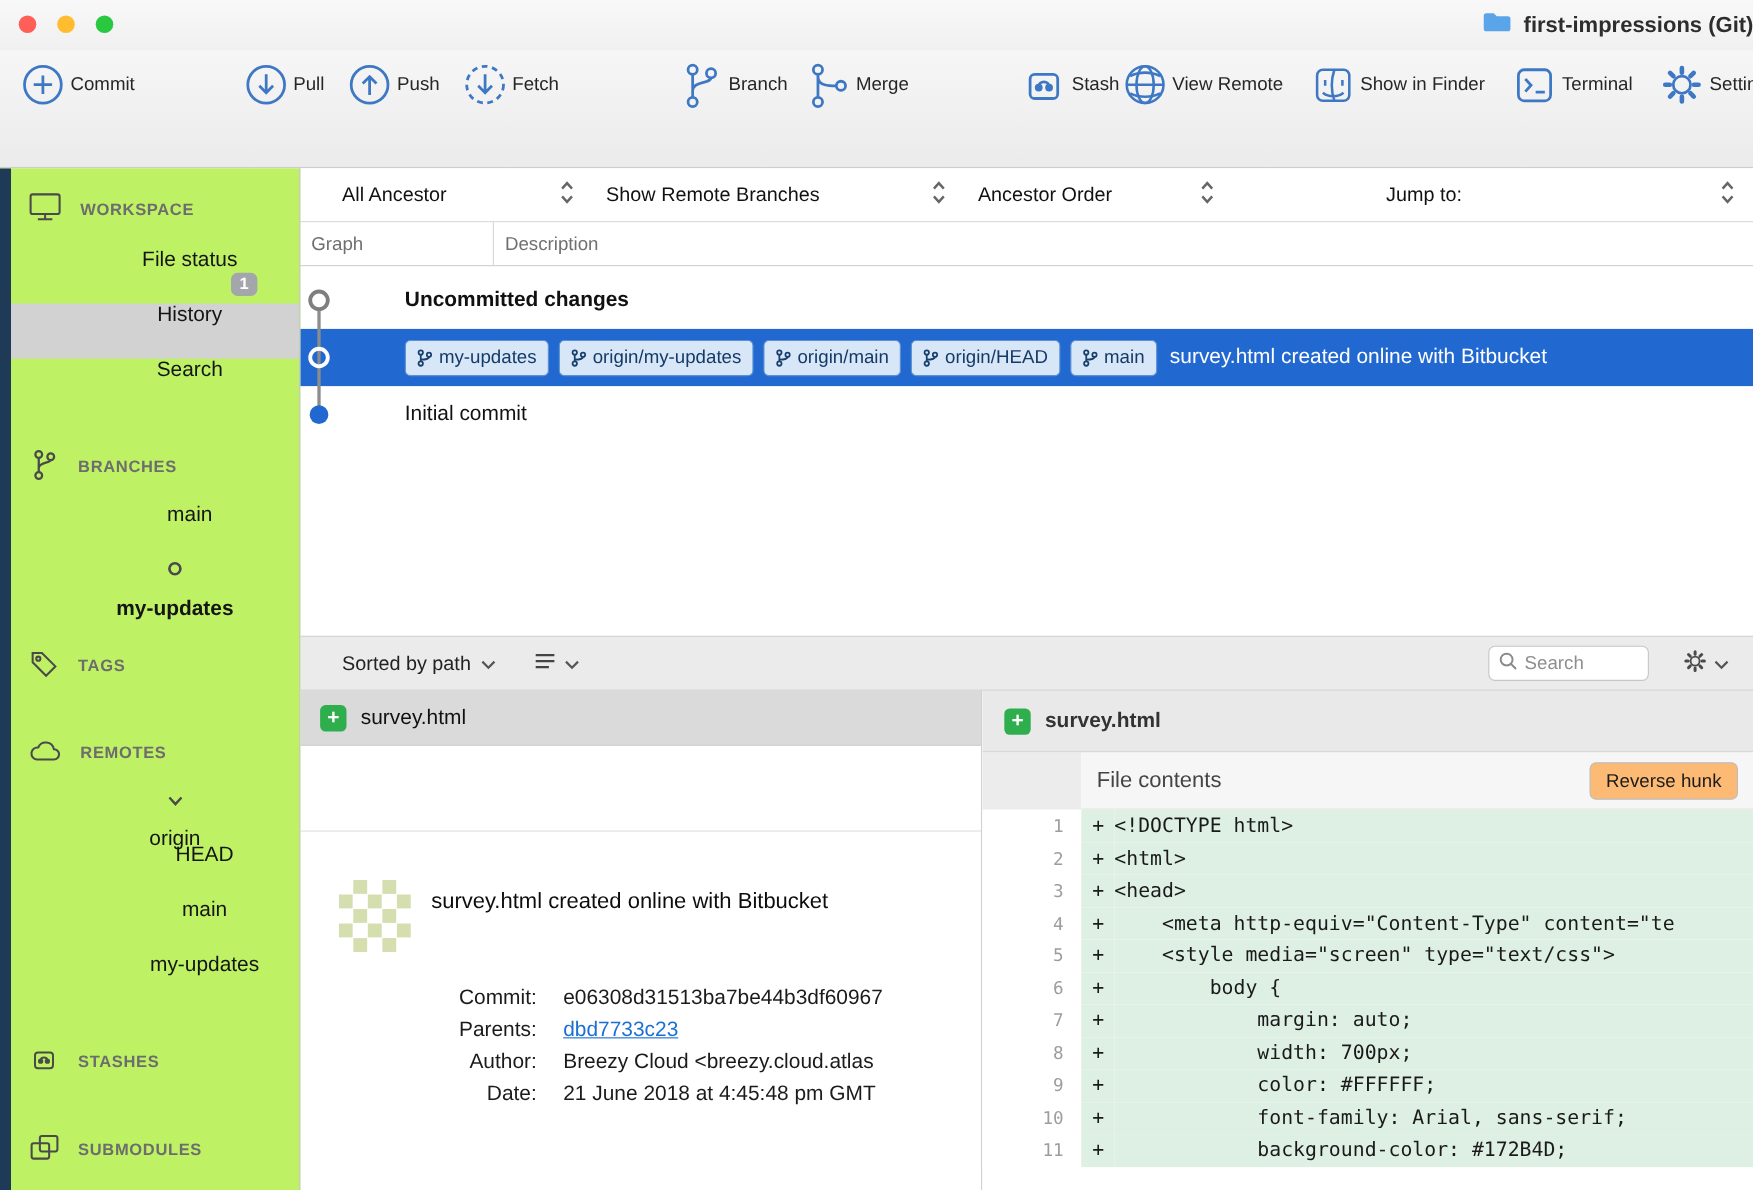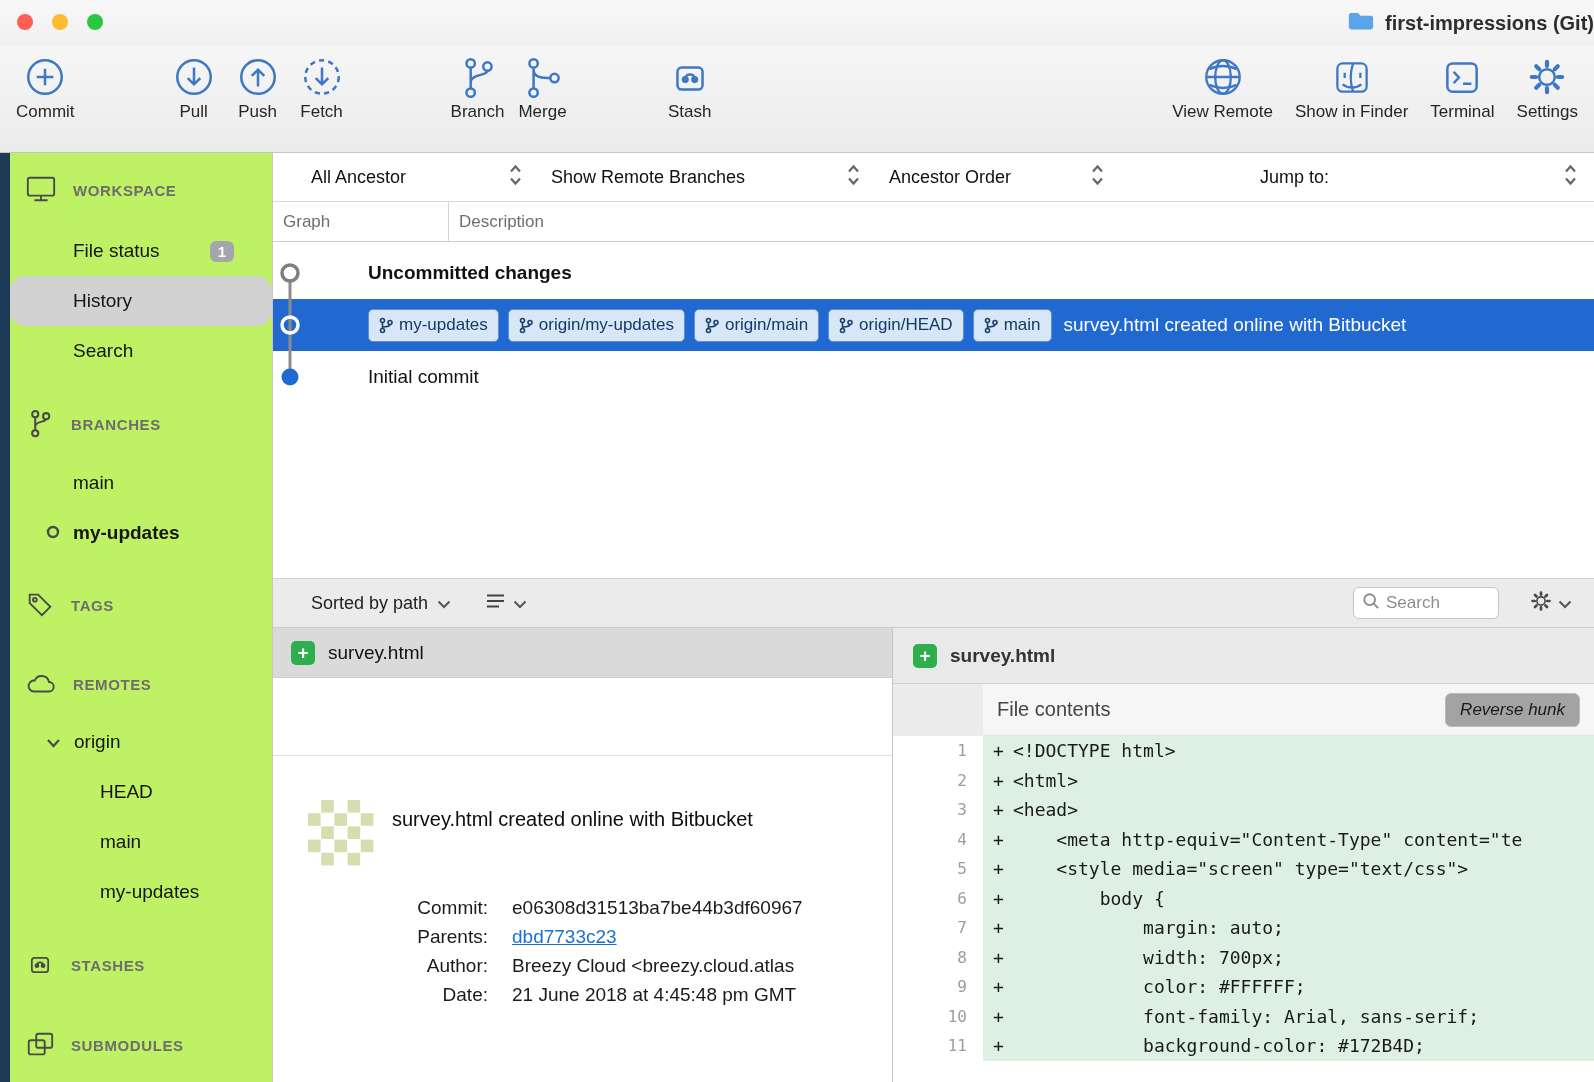--- a/index.html
+++ b/index.html
@@ -11,40 +11,40 @@
   .titlebar { height:46px; flex:0 0 auto; background:linear-gradient(#f8f8f8,#f0f0f0);
     position:relative; display:flex; align-items:center; justify-content:flex-end; }
   .traffic { position:absolute; left:17px; top:14px; display:flex; gap:19px; }
   .light { width:16px; height:16px; border-radius:50%; }
   .light.red{background:#ff5f57}.light.yellow{background:#febc2e}.light.green{background:#28c840}
   .title-wrap { display:flex; align-items:center; gap:10px; font-size:20px; font-weight:600; color:#2d2d2d; }
 
   
   .toolbar { height:107px; flex:0 0 auto; background:linear-gradient(#f6f6f6,#ebebeb);
     border-bottom:1px solid #c3c3c3; display:flex; align-items:flex-start; padding:8px 16px 0; }
-  .tb-item { display:flex; flex-direction:column; align-items:center; gap:2px; cursor:default; }
+  .tb-item { display:flex; flex-direction:row; align-items:center; gap:2px; cursor:default; }
   .tb-label { font-size:17px; color:#262626; white-space:nowrap; }
   .tb-item svg { display:block; }
   #tb-pull{margin-left:96px} #tb-push{margin-left:18px} #tb-fetch{margin-left:18px}
   #tb-branch{margin-left:106px} #tb-merge{margin-left:14px} #tb-stash{margin-left:100px}
   #tb-view-remote{margin-left:auto} #tb-finder{margin-left:22px} #tb-terminal{margin-left:22px} #tb-settings{margin-left:22px}
 
   
   .bodyrow { flex:1; display:flex; min-height:0; }
 
   
   .sidebar { width:273px; flex:0 0 273px; background:#bef264; border-right:1px solid #c6c6c6; position:relative; overflow:hidden; }
   .strip { position:absolute; left:0; top:0; bottom:0; width:10px; background:#1f3a57; }
   .sb-content { position:absolute; left:10px; right:0; top:0; bottom:0; padding-top:18px; }
   .sb-header { height:38px; display:flex; align-items:center; gap:16px; padding-left:15px;
     color:#6d6d6d; font-weight:700; font-size:15px; letter-spacing:.6px; }
-  .sb-item { height:50px; display:flex; align-items:center; padding-left:63px; font-size:19px; color:#151515; }
+  .sb-item { height:50px; display:flex; align-items:center; padding-left:63px; font-size:19px; color:#151515;flex-direction:column; }
   .sb-item.with-icon { padding-left:36px; gap:13px; }
   .sb-item.indent2 { padding-left:90px; }
-  .sb-item.sel { background:#d2d2d2;border-radius:15px; }
+  .sb-item.sel { background:#d2d2d2; }
   .sb-item.bold { font-weight:700; }
   .badge1 { margin-left:auto; margin-right:38px; background:#a3a6aa; color:#fff; font-size:15px;
     font-weight:700; border-radius:6px; padding:2px 8px; }
   .mt17{margin-top:17px}.mt29{margin-top:29px}.mt15{margin-top:15px}.mt28{margin-top:28px}
   .mt41{margin-top:41px}.mt14{margin-top:14px}.mt42{margin-top:42px}
 
   
   .main { flex:1; display:flex; flex-direction:column; min-width:0; background:#fff; }
 
   .filter-bar { height:49px; flex:0 0 auto; display:flex; align-items:center;
@@ -102,22 +102,22 @@
   .link { color:#1b6fd2; text-decoration:underline; }
 
   .panel-right { flex:1; display:flex; flex-direction:column; min-width:0; overflow:hidden; background:#fff; }
   .pr-header { height:56px; flex:0 0 auto; background:#e9e9e9; border-bottom:1px solid #d2d2d2;
     display:flex; align-items:center; gap:13px; padding-left:20px; font-size:19px; font-weight:700; color:#333; }
   .fc-bar { height:52px; flex:0 0 auto; display:flex; }
   .fc-gutter { width:90px; flex:0 0 90px; background:#ececec; }
   .fc-main { flex:1; background:#f6f6f6; border-bottom:1px solid #e3e3e3; display:flex;
     align-items:center; padding:0 14px; min-width:0; }
   .fc-title { font-size:20px; color:#444; }
-  .reverse-btn { margin-left:auto; background:#a3a3a3; border:1px solid #bdbdbd; border-radius:6px;
-    font-size:17px; color:#1a1a1a; padding:6px 14px; font-family:inherit; white-space:nowrap;font-style:italic; }
+  .reverse-btn { margin-left:auto; background:#fdba74; border:1px solid #bdbdbd; border-radius:6px;
+    font-size:17px; color:#1a1a1a; padding:6px 14px; font-family:inherit; white-space:nowrap; }
   .diff-lines { flex:1; overflow:hidden; }
   .dline { display:flex; height:29.5px; }
   .ln { width:90px; flex:0 0 90px; background:#fff; color:#9d9d9d; text-align:right;
     font-family:"DejaVu Sans Mono","Liberation Mono",monospace; font-size:16px;
     display:flex; align-items:center; justify-content:flex-end; padding-right:16px; }
   .sign { width:30px; flex:0 0 30px; background:#def0e3; color:#1a1a1a;
     font-family:"DejaVu Sans Mono","Liberation Mono",monospace; font-size:18px;
     display:flex; align-items:center; padding-left:10px; }
   .code { flex:1; background:#def0e3; color:#1a1a1a; margin:0;
     font-family:"DejaVu Sans Mono","Liberation Mono",monospace; font-size:18px;

